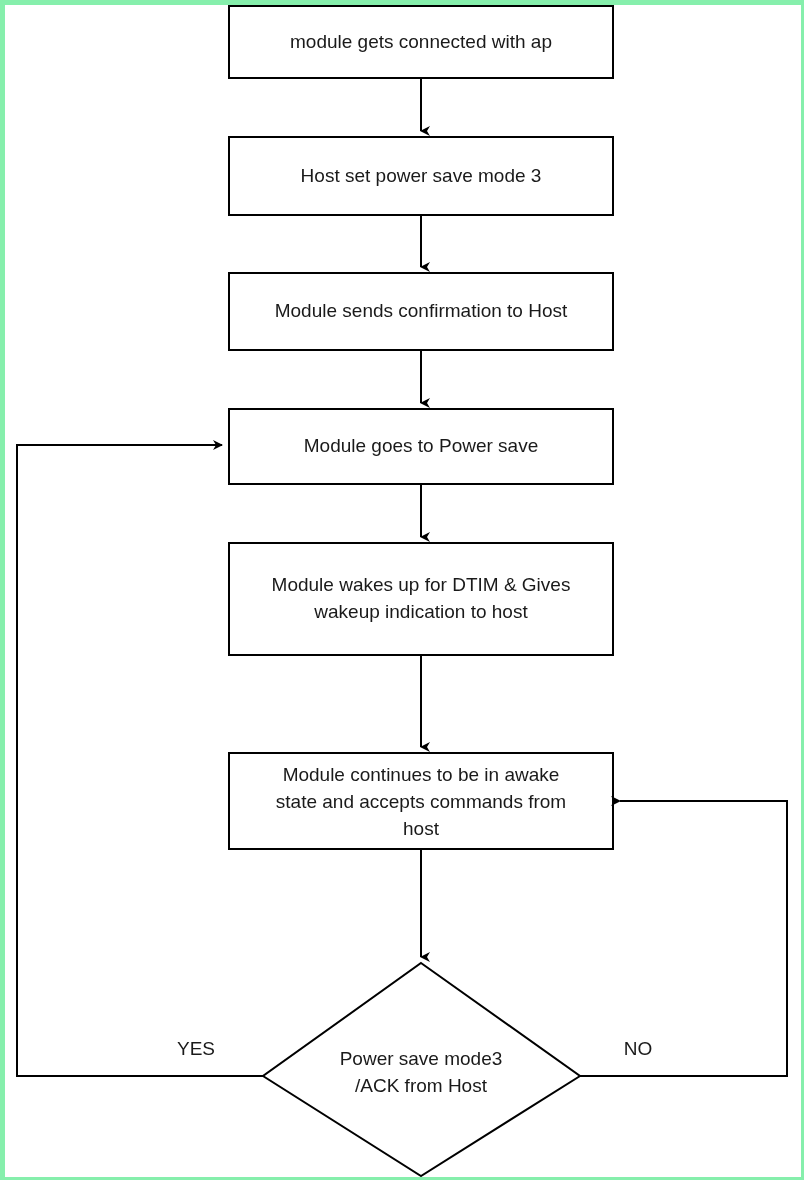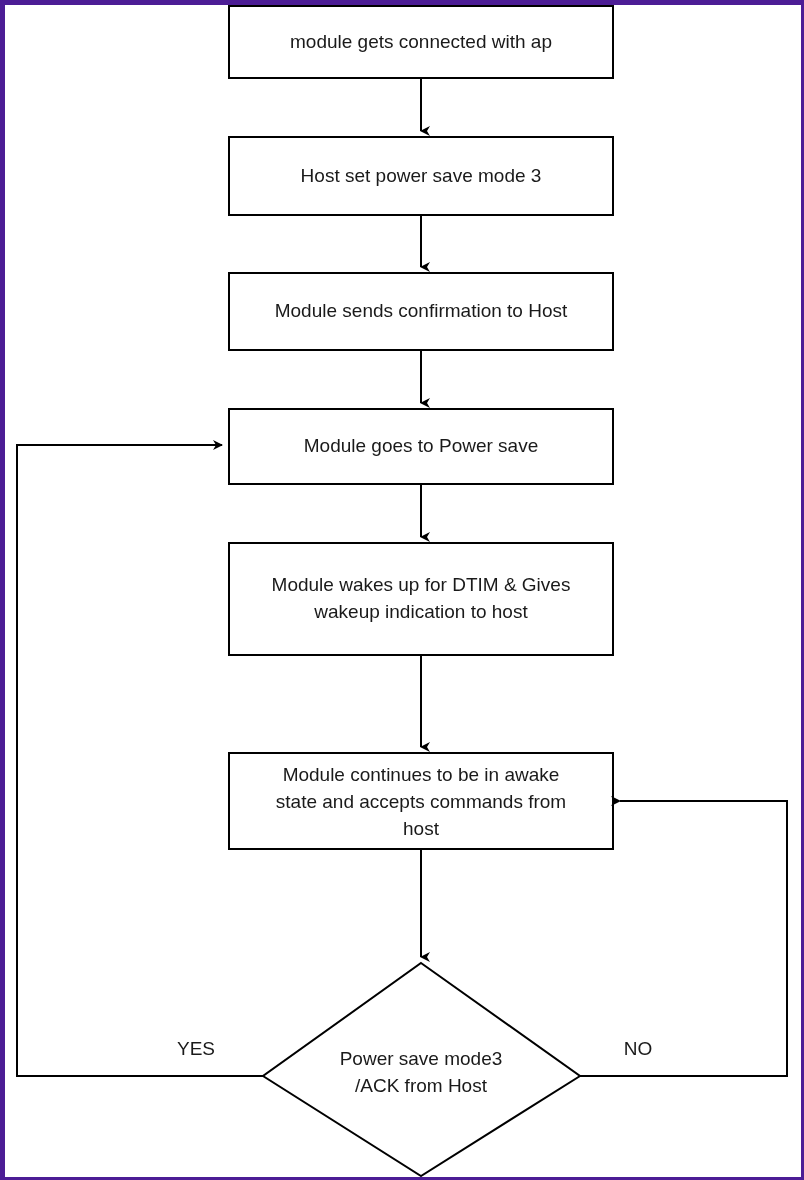--- a/index.html
+++ b/index.html
@@ -10,21 +10,21 @@
   body {
     width: 804px;
     height: 1180px;
     font-family: "Liberation Sans", sans-serif;
     overflow: hidden;
   }
   #page-frame {
     position: relative;
     width: 804px;
     height: 1180px;
-    background: #4c1d95;
+    background: #86efac;
     box-sizing: border-box;
   }
   #page-canvas {
     position: absolute;
     left: 5px;
     top: 5px;
     width: 796px;
     height: 1172px;
     background: #ffffff;
     overflow: hidden;

